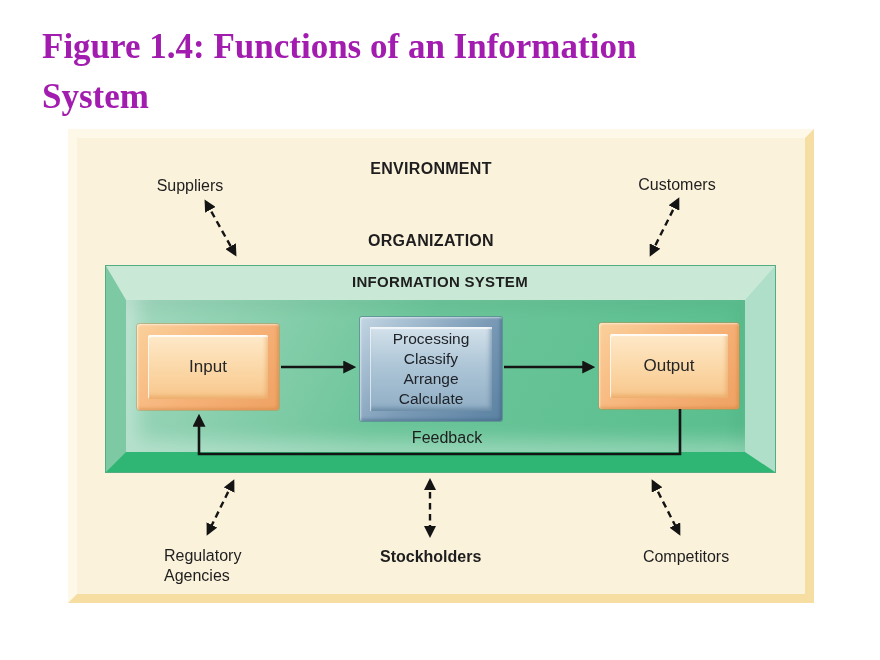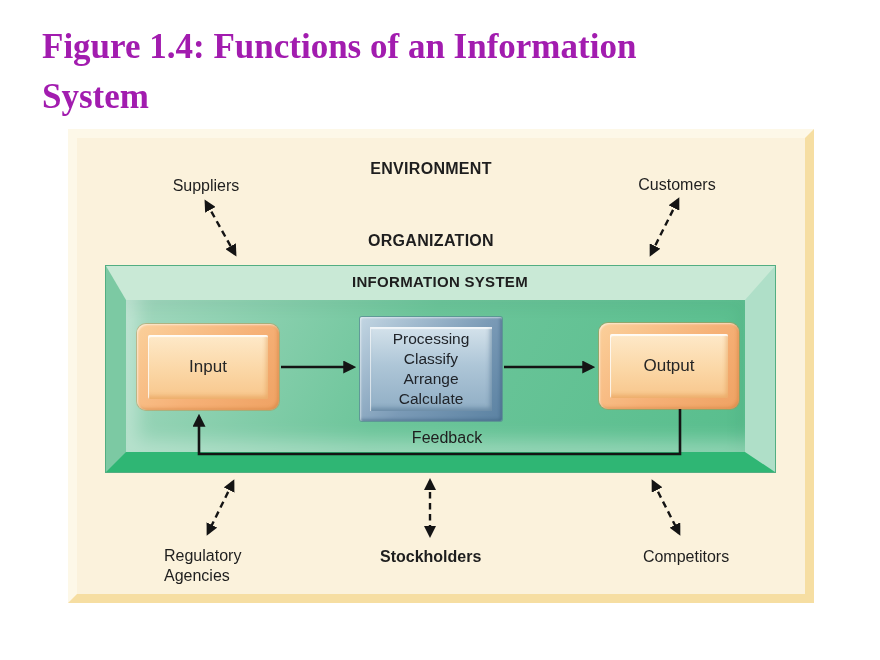--- a/index.html
+++ b/index.html
@@ -17,41 +17,41 @@
          border:9px solid;border-color:#FDF8E8 #F6DEA2 #F6DEA2 #FDF8E8;}
 
   
   .lbl{position:absolute;font-size:16px;line-height:20px;color:#1e1e1e;}
   .bold{font-weight:bold;letter-spacing:.3px;}
   .ctr{text-align:center;}
   .pre{white-space:pre-line;}
 
   .env{left:331px;top:159px;width:200px;}
   .org{left:331px;top:231px;width:200px;}
-  .suppliers{left:156px;top:176px;width:100px;}
+  .suppliers{left:140px;top:176px;width:100px;}
   .customers{left:627px;top:175px;width:100px;}
   .regulatory{left:164px;top:546px;}
   .stockholders{left:380px;top:547px;width:100px;font-weight:bold;}
   .competitors{left:636px;top:547px;width:100px;}
   .feedback{left:376px;top:428px;width:142px;}
   .islabel{left:330px;top:272px;width:220px;font-size:15px;}
 
   
   .isbox{position:absolute;left:106px;top:266px;width:669px;height:206px;box-sizing:border-box;
          border-top:34px solid #C9E9D6;
          border-left:20px solid #7CC9A3;
          border-right:30px solid #AFDFC8;
          border-bottom:20px solid #2FB674;
          outline:1px solid #52AE82;
          background:linear-gradient(118deg,#A3D8BF 0%,#6CC59A 45%,#58BE8D 100%);}
   .isbox::after{content:"";position:absolute;inset:0;
          box-shadow:inset 12px -12px 18px rgba(255,255,255,.32), inset -8px 8px 14px rgba(0,80,45,.06);}
 
   
-  .iobox{position:absolute;width:142px;height:86px;border-radius:9px;
+  .iobox{position:absolute;width:142px;height:86px;border-radius:3px;
          background:linear-gradient(135deg,#FBD09B 0%,#F6B177 55%,#EFA263 100%);
          box-shadow:inset 1px 1px 2px rgba(255,255,255,.6), inset -2px -2px 3px rgba(195,115,45,.35),
                     0 0 0 1px rgba(205,135,60,.45);text-align:right;}
   .ioinner{position:absolute;inset:11px;border-radius:2px;
          background:linear-gradient(180deg,#FEE9C9 0%,#FBD7A6 55%,#F8C68C 100%);
          box-shadow:inset 1px 2px 1px rgba(255,255,255,.85), inset -2px -3px 4px rgba(222,143,66,.45);
          display:flex;align-items:center;justify-content:center;font-size:17px;color:#262626;}
   .input{left:137px;top:324px;}
   .output{left:599px;top:323px;width:140px;}
 

